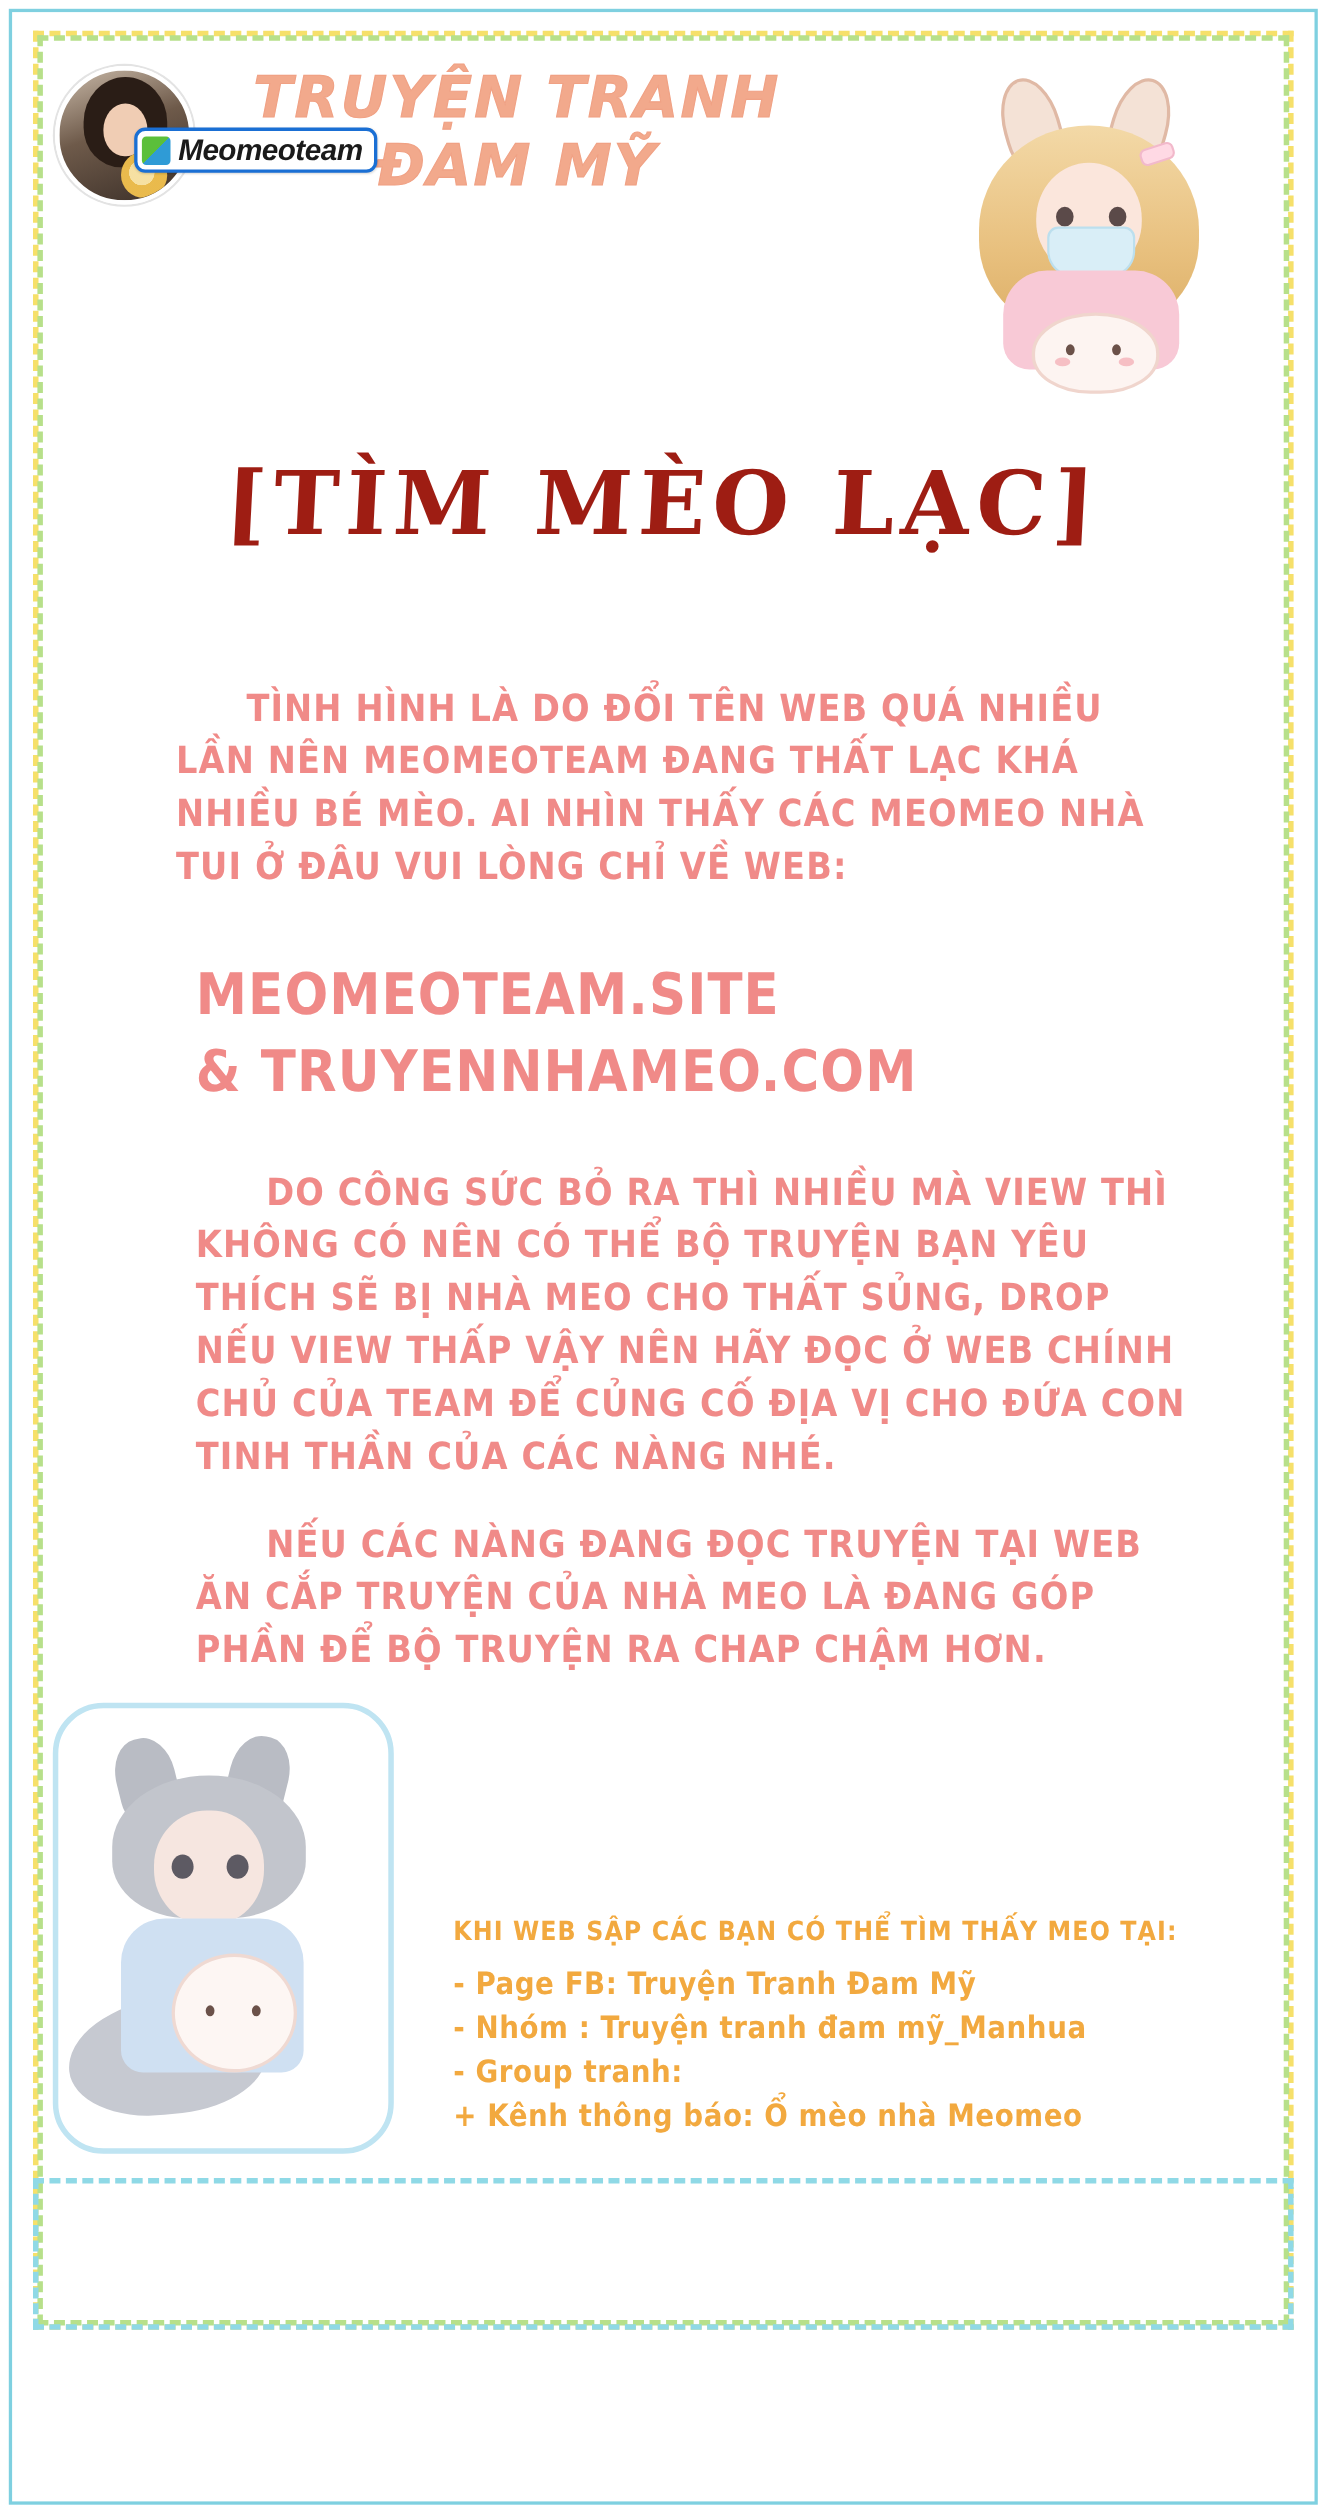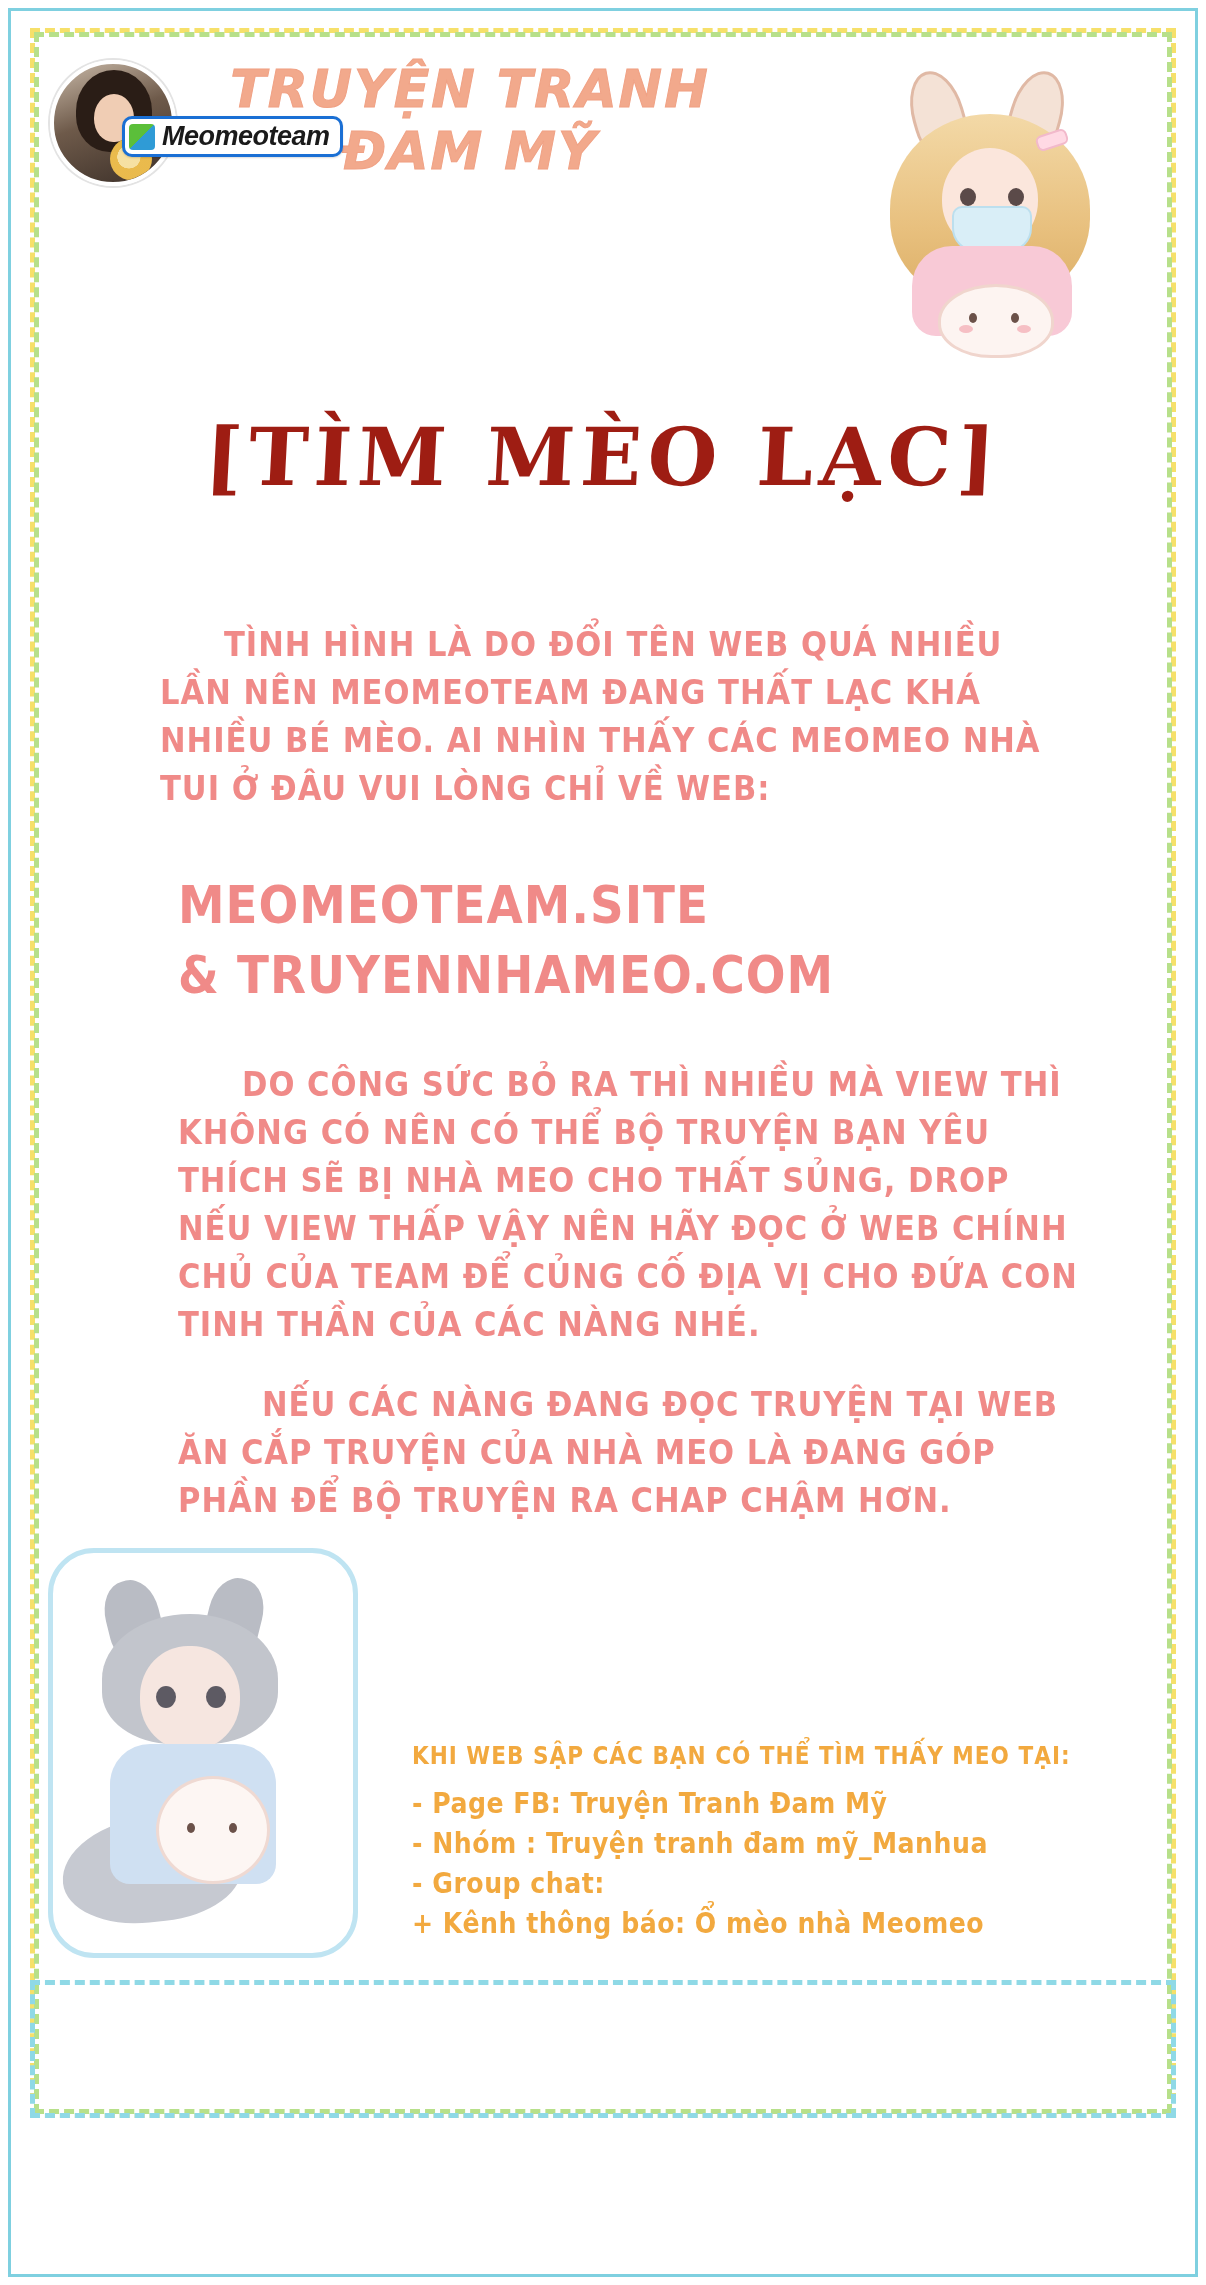--- a/index.html
+++ b/index.html
@@ -284,21 +284,21 @@
     line-height: 48px;
     text-indent: 64px;
   }
   .para3 {
     left: 178px;
     top: 1380px;
     width: 900px;
     font-size: 34px;
     line-height: 48px;
   }
-  .para3 .first-line { text-indent: 64px; display: block; text-align: center; }
+  .para3 .first-line { text-indent: 64px; display: block; }
 
   
   .wolf-art {
     position: absolute;
     left: 48px;
     top: 1548px;
     width: 320px;
     height: 420px;
   }
   .wolf-art .frame {
@@ -466,17 +466,17 @@
     <div class="w-plush">
       <div class="p-eye l"></div>
       <div class="p-eye r"></div>
     </div>
   </div>
 
   <div class="contact-block">
     <div class="contact-title">Khi web sập các bạn có thể tìm thấy Meo tại:</div>
     <div class="contact-line">- Page FB: Truyện Tranh Đam Mỹ</div>
     <div class="contact-line">- Nhóm : Truyện tranh đam mỹ_Manhua</div>
-    <div class="contact-line">- Group chat:</div>
+    <div class="contact-line">- Group tranh:</div>
     <div class="contact-line">+ Kênh thông báo: Ổ mèo nhà Meomeo</div>
   </div>
 
 </div>
 
 </body></html>

